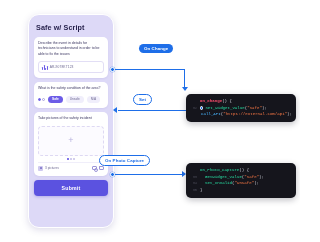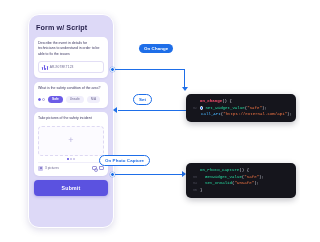--- a/index.html
+++ b/index.html
@@ -130,21 +130,21 @@
   .badge.fill { background: #1e6ee8; color: #fff; }
   .badge.out  { background: #fff; color: #1e6ee8; border: .9px solid #1e6ee8; }
 </style>
 </head>
 <body>
 
 <div id="stage">
 
   <div class="phone">
 
-    <div class="form-title">Form w/ Script</div>
+    <div class="form-title">Safe w/ Script</div>
 
     <div class="qcard">
       <div class="qtext">Describe the event in details for technicians to understand in order to be able to fix the issues</div>
       <div class="field">
         <span class="bar-ic">
             <i></i>
             <i></i>
             <i></i>
             <i></i>
           </span>

